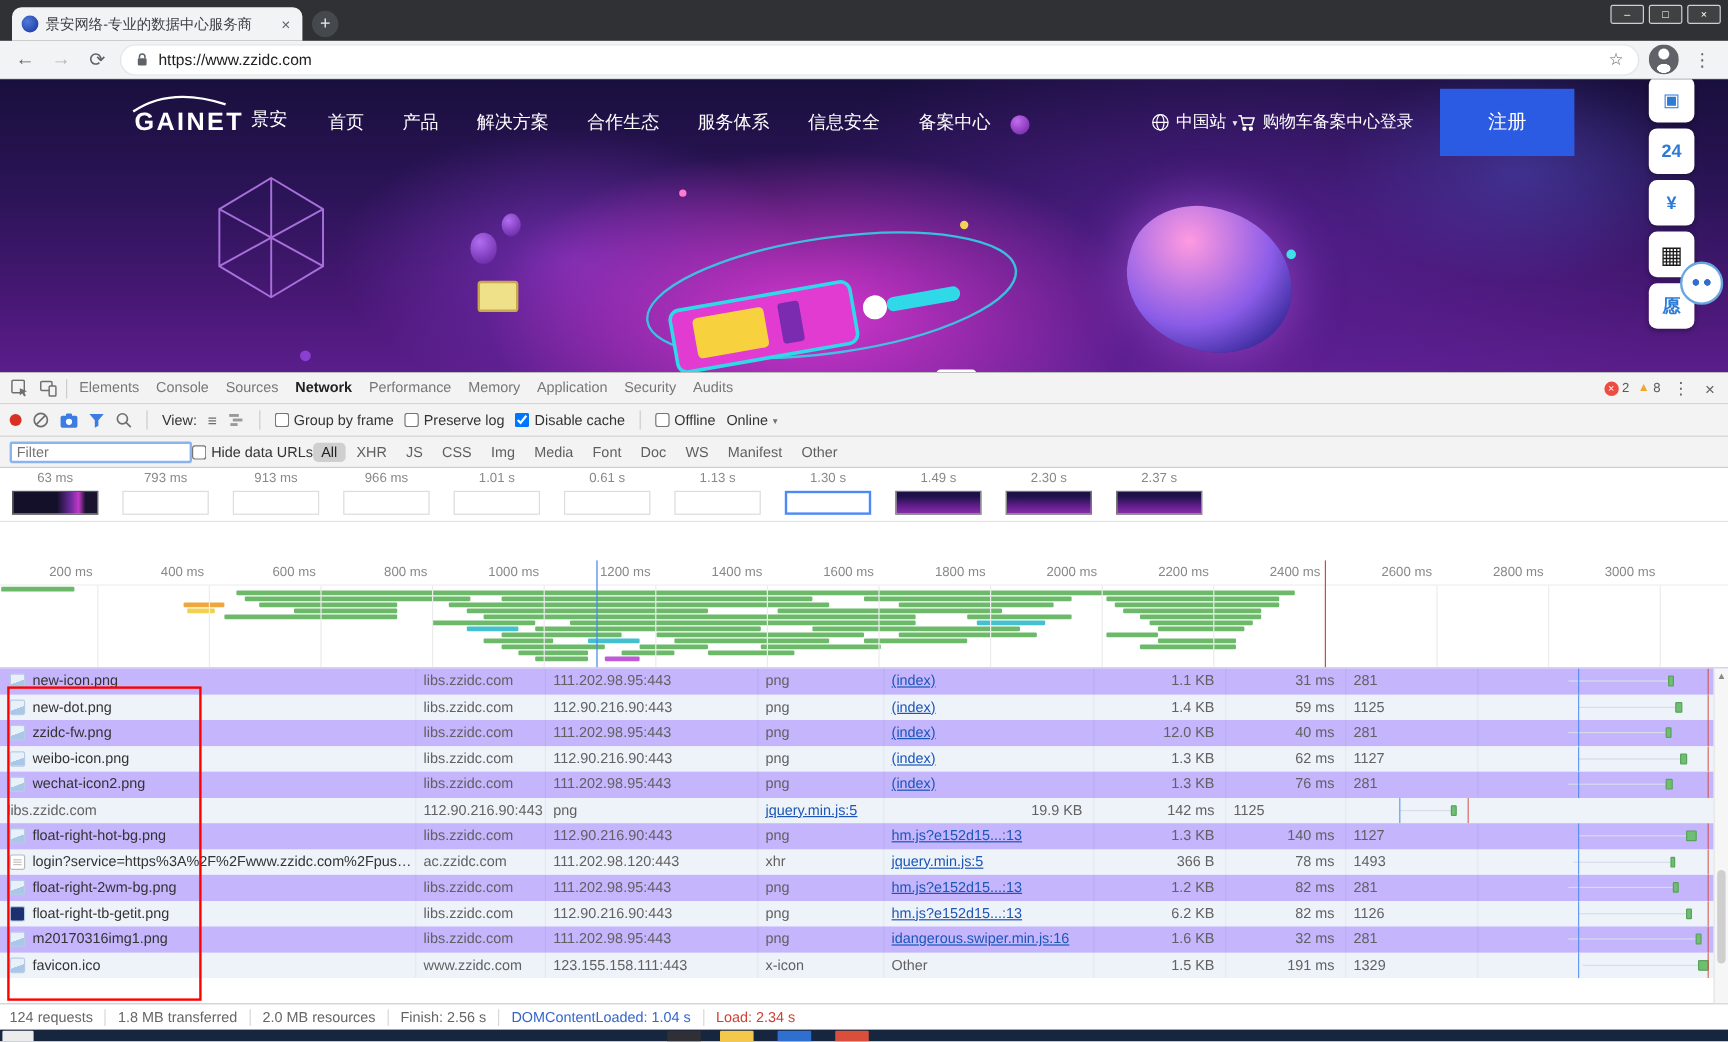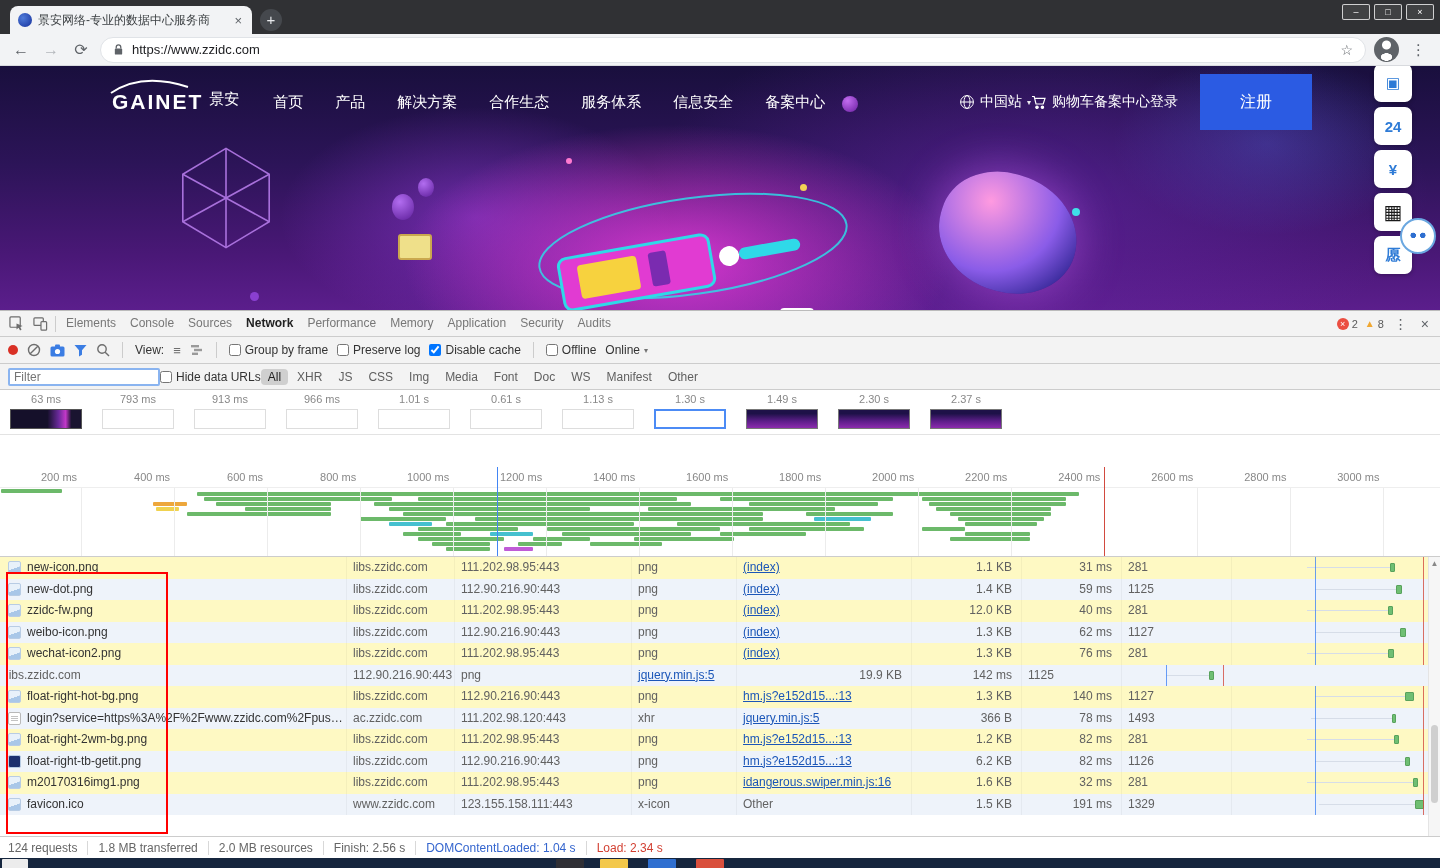--- a/index.html
+++ b/index.html
@@ -109,21 +109,21 @@
   .ov-canvas{position:absolute;top:22px;left:0;right:0;bottom:0}
   .ov-bar{position:absolute;height:4px;border-radius:1px}
   .ov-line{position:absolute;top:0;bottom:0;width:1px;z-index:3}
   .ov-line.dcl{background:#4285f4}
   .ov-line.load{background:#d24a3f}
 
   .net-table{position:relative;height:279px}
   .thead,.tr{display:grid;grid-template-columns:347px 108px 177px 105px 175px 110px 100px 110px 1fr}
   .thead{height:21px;background:#f3f3f3;border-bottom:1px solid #ccc}
   .th{line-height:20px;font-size:12px;color:#333;padding-left:6px;border-right:1px solid #ccc;overflow:hidden;white-space:nowrap;cursor:pointer}
-  .tr{height:21.5px;background:#fef9c3;cursor:pointer}
+  .tr{height:21.5px;background:#c4b5fd;cursor:pointer}
   .tr.alt{background:#eef3fa}
   .td{line-height:21px;font-size:12px;color:#616161;padding-left:6px;overflow:hidden;white-space:nowrap;text-overflow:ellipsis;border-right:1px solid rgba(0,0,0,.04)}
   .c-name{display:flex;align-items:center;color:#333}
   .nm{overflow:hidden;text-overflow:ellipsis}
   .fico{width:13px;height:13px;margin:0 6px 0 2px;border-radius:2px;flex:none;border:1px solid #b8cce4;background:linear-gradient(160deg,#e8f1fa 55%,#a9c7e8 56%)}
   .fico.doc{background:#fff;border:1px solid #b9b9b9;position:relative}
   .fico.doc::after{content:"";position:absolute;left:2px;top:3px;width:7px;height:1px;background:#c3c3c3;box-shadow:0 2px 0 #c3c3c3,0 4px 0 #c3c3c3}
   .right{text-align:right;padding-right:9px}
   .link{color:#1b56b8;text-decoration:underline}
   .c-wf{position:relative;border-right:none}

